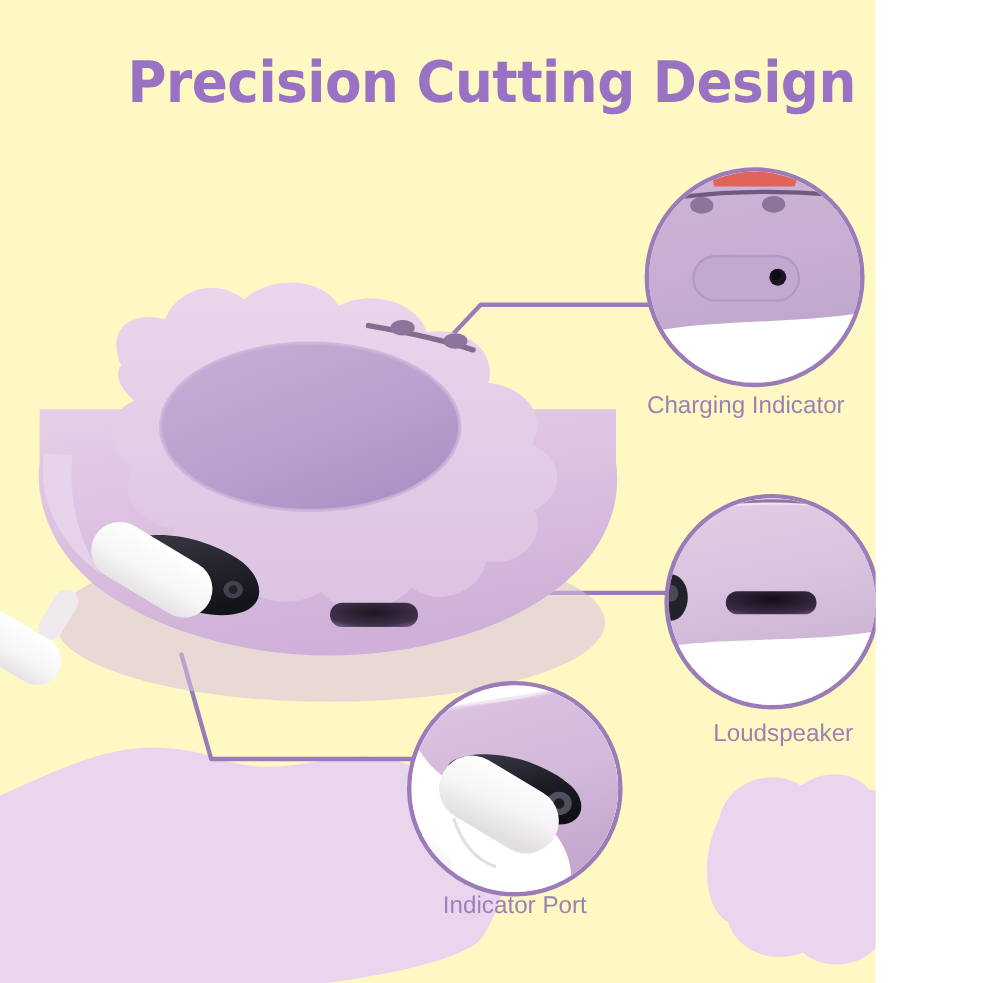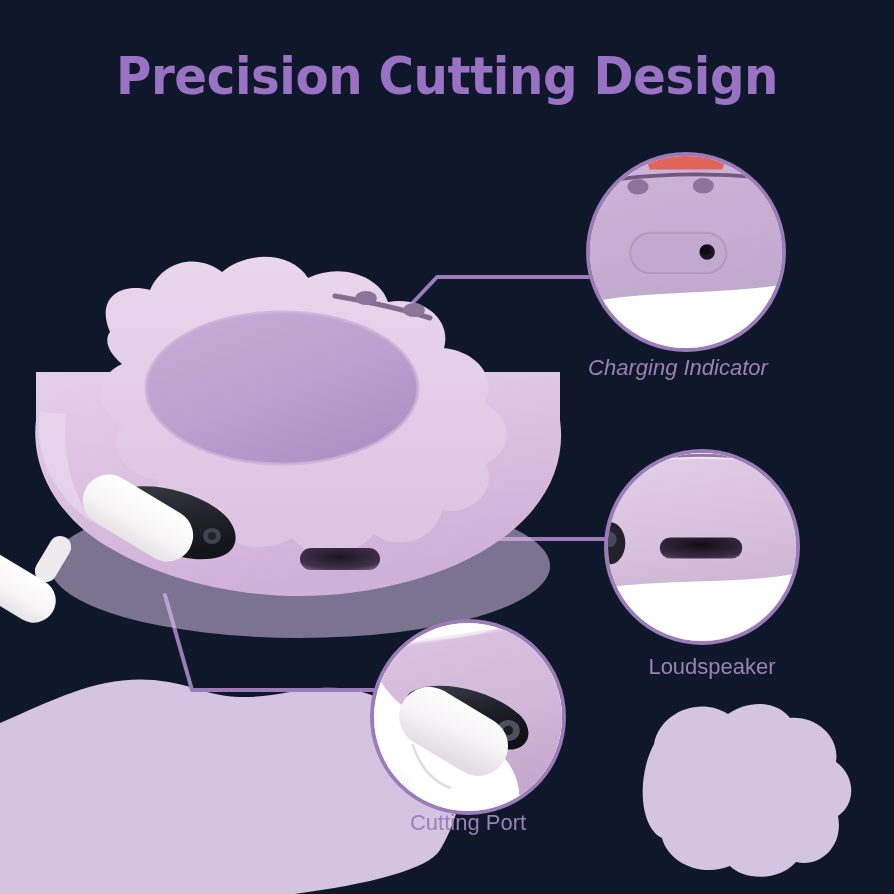--- a/index.html
+++ b/index.html
@@ -2,24 +2,24 @@
 <html><head>
 <meta charset="utf-8">
 <style>
   html, body {
     margin: 0;
     padding: 0;
     background: #ffffff;
   }
   #root {
     position: relative;
-    width: 894px;
+    width: 796px;
     height: 894px;
     overflow: hidden;
-    background: #0f172a;
+    background: #fef9c3;
     font-family: "Liberation Sans", sans-serif;
   }
   
   #title {
     position: absolute;
     left: 0;
     top: 46px;
     width: 894px;
     text-align: center;
     font-size: 52px;
@@ -215,21 +215,21 @@
       <ellipse cx="50" cy="32" rx="11" ry="8" fill="#8c749a"></ellipse>
       <ellipse cx="118" cy="31" rx="11" ry="8" fill="#8c749a"></ellipse>
 
       <rect x="42" y="80" width="100" height="42" rx="21" fill="#c2a9cf"></rect>
       <rect x="42" y="80" width="100" height="42" rx="21" fill="none" stroke="#b198c0" stroke-width="2"></rect>
 
       <circle cx="122" cy="100" r="8" fill="#1d1522"></circle>
       <circle cx="120" cy="98" r="5" fill="#0e0a12"></circle>
     </svg>
   </div>
-  <div class="callout-label" style="left:578px; top:355px; width:200px;font-style:italic;">Charging Indicator</div>
+  <div class="callout-label" style="left:578px; top:355px; width:200px;">Charging Indicator</div>
 
   <div class="callout-circle" style="left:604px; top:449px; width:196px; height:196px;">
     <svg class="fill" viewBox="0 0 196 196">
       <defs>
         <linearGradient id="lsBody" x1="0" y1="0" x2="0.2" y2="1">
           <stop offset="0%" stop-color="#e2cee6"></stop>
           <stop offset="55%" stop-color="#d7c0dd"></stop>
           <stop offset="100%" stop-color="#c6aecf"></stop>
         </linearGradient>
         <radialGradient id="lsSlot" cx="0.5" cy="0.35" r="0.8">
@@ -289,15 +289,15 @@
       <ellipse cx="140" cy="112" rx="12" ry="11" fill="#4f4f5e"></ellipse>
       <ellipse cx="140" cy="112" rx="5" ry="5" fill="#1c1c24"></ellipse>
 
       <rect x="22" y="82" width="122" height="62" rx="31" transform="rotate(31 83 113)" fill="url(#cpCable)"></rect>
 
       <path d="M 40 126 C 48 150, 62 166, 80 172" fill="none" stroke="#e3dee5" stroke-width="3"></path>
 
       <rect x="-40" y="140" width="80" height="50" rx="25" transform="rotate(31 0 165)" fill="url(#cpCable)"></rect>
     </svg>
   </div>
-  <div class="callout-label" style="left:370px; top:810px; width:196px;">Cutting Port</div>
+  <div class="callout-label" style="left:370px; top:810px; width:196px;">Indicator Port</div>
 
 </div>
 
 </body></html>

